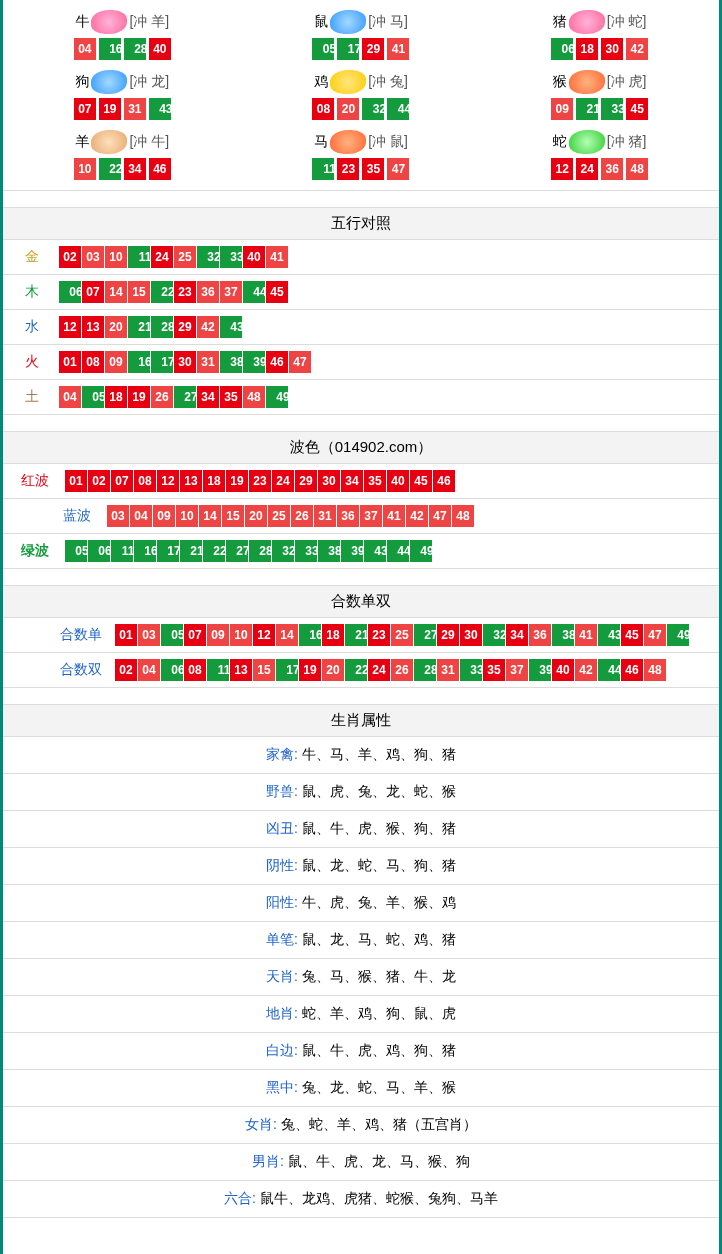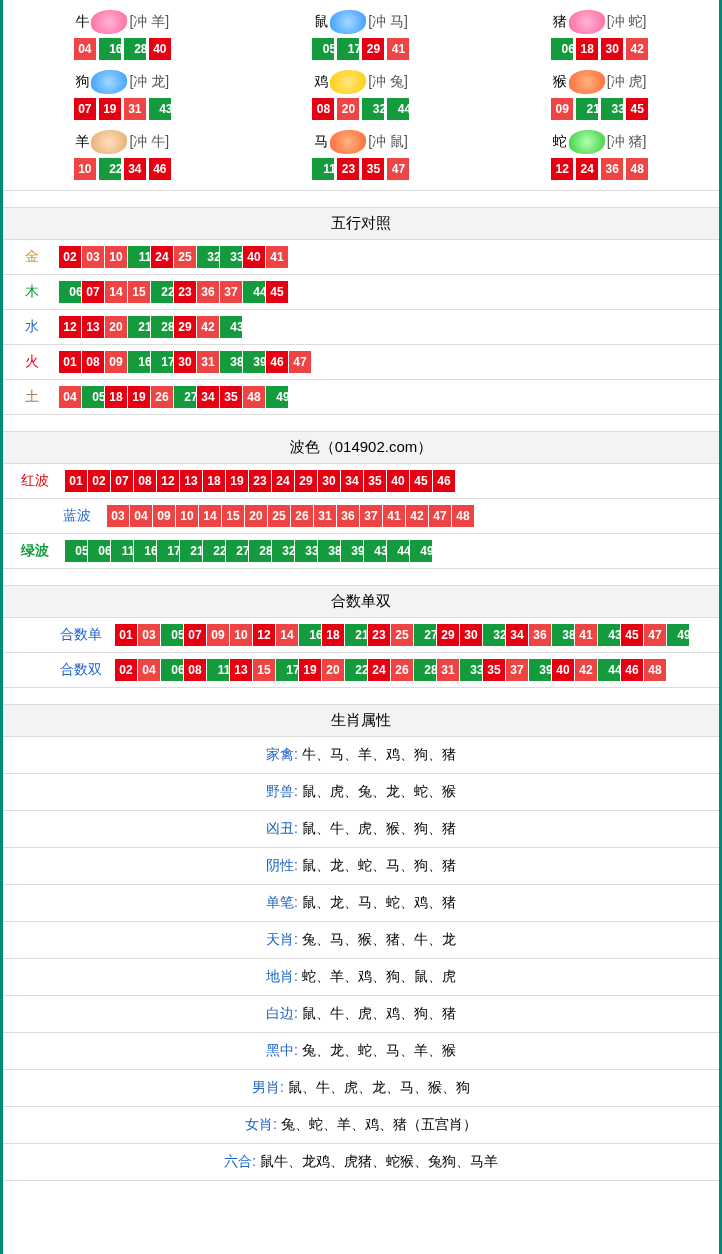--- a/index.html
+++ b/index.html
@@ -380,23 +380,24 @@
         </div>
       </div>
     </div>
 
   <div class="section-head">生肖属性</div>
   <div id="shengxiao-rows">
       <div class="attr-row"><span class="attr-label">家禽:</span><span>牛、马、羊、鸡、狗、猪</span></div>
       <div class="attr-row"><span class="attr-label">野兽:</span><span>鼠、虎、兔、龙、蛇、猴</span></div>
       <div class="attr-row"><span class="attr-label">凶丑:</span><span>鼠、牛、虎、猴、狗、猪</span></div>
       <div class="attr-row"><span class="attr-label">阴性:</span><span>鼠、龙、蛇、马、狗、猪</span></div>
+      <div class="attr-row"><span class="attr-label">阳性:</span><span>牛、虎、兔、羊、猴、鸡</span></div>
       <div class="attr-row"><span class="attr-label">单笔:</span><span>鼠、龙、马、蛇、鸡、猪</span></div>
       <div class="attr-row"><span class="attr-label">天肖:</span><span>兔、马、猴、猪、牛、龙</span></div>
       <div class="attr-row"><span class="attr-label">地肖:</span><span>蛇、羊、鸡、狗、鼠、虎</span></div>
       <div class="attr-row"><span class="attr-label">白边:</span><span>鼠、牛、虎、鸡、狗、猪</span></div>
       <div class="attr-row"><span class="attr-label">黑中:</span><span>兔、龙、蛇、马、羊、猴</span></div>
+      <div class="attr-row"><span class="attr-label">女肖:</span><span>兔、蛇、羊、鸡、猪（五宫肖）</span></div>
       <div class="attr-row"><span class="attr-label">男肖:</span><span>鼠、牛、虎、龙、马、猴、狗</span></div>
-      <div class="attr-row"><span class="attr-label">女肖:</span><span>兔、蛇、羊、鸡、猪（五宫肖）</span></div>
       <div class="attr-row"><span class="attr-label">六合:</span><span>鼠牛、龙鸡、虎猪、蛇猴、兔狗、马羊</span></div>
     </div>
 
 </div>
 
 </body></html>

